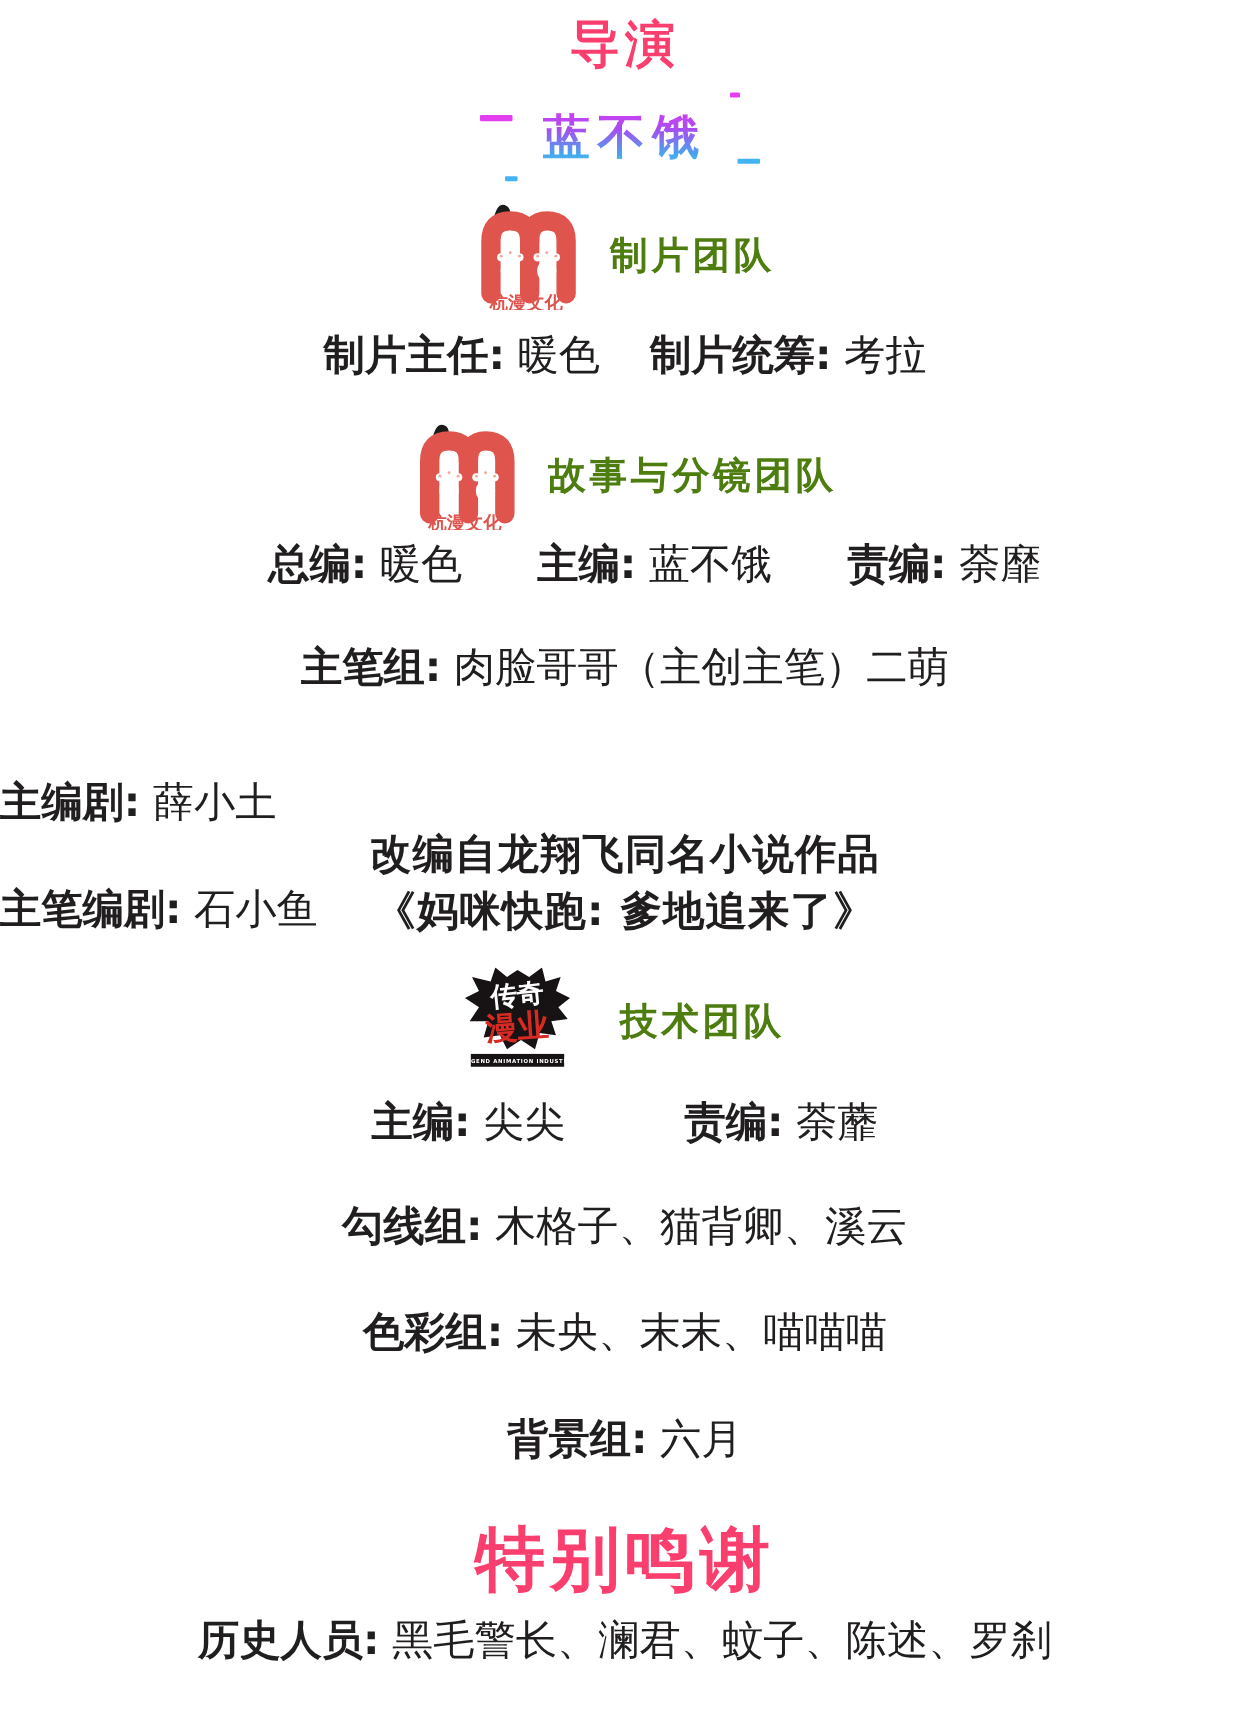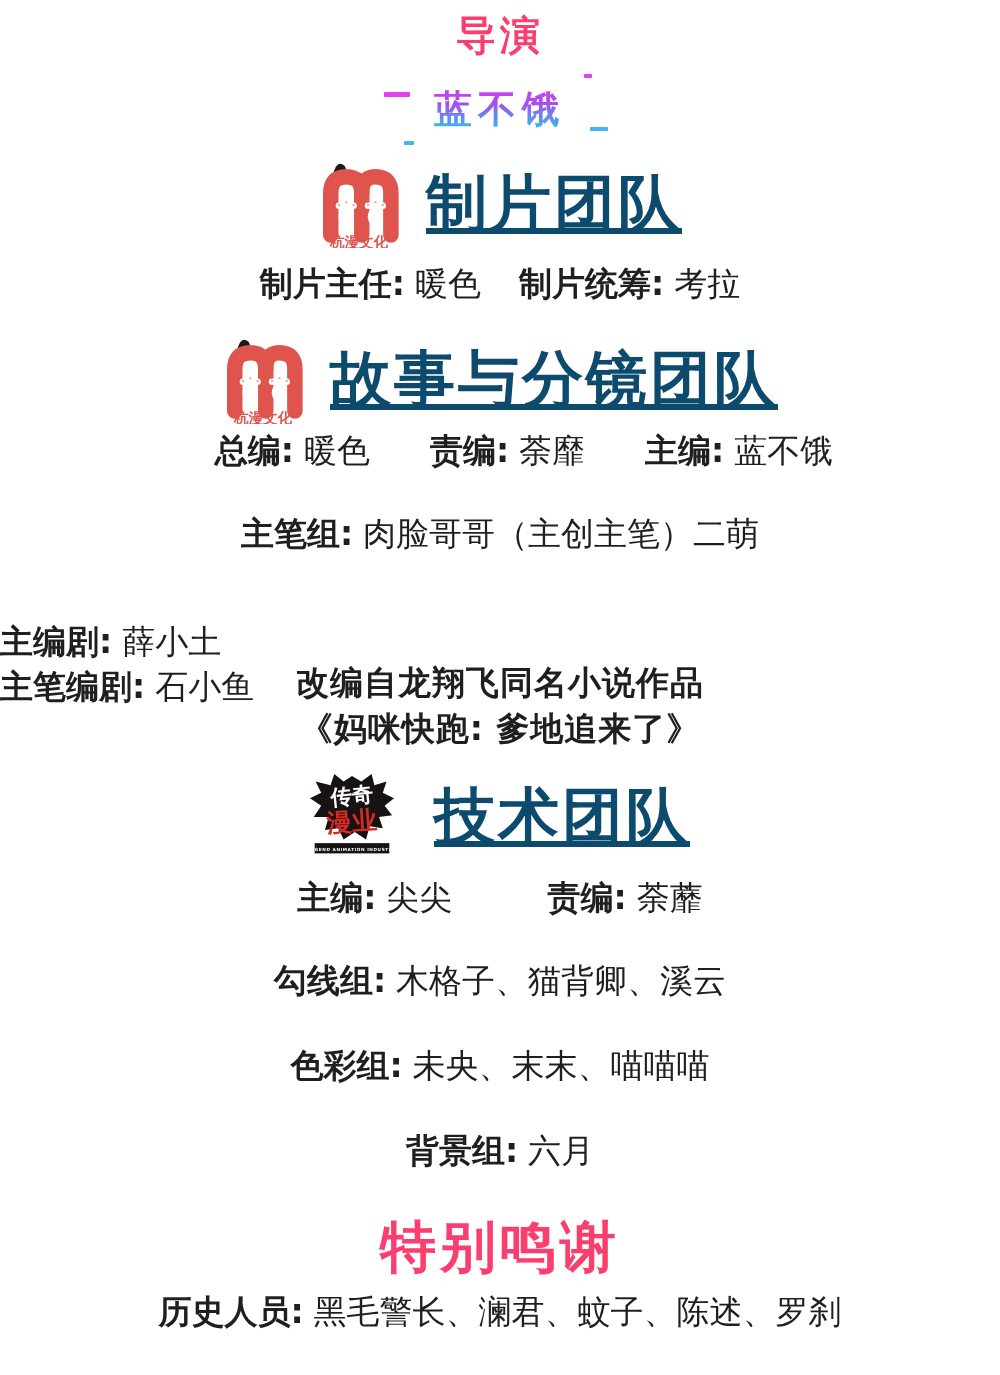--- a/index.html
+++ b/index.html
@@ -9,21 +9,21 @@
     font-family: "DejaVu Sans", "Liberation Sans", sans-serif;
     color: #211e1f;
   }
   .abs { position: absolute; left: 0; width: 1000px; text-align: center; }
 
   
   .pink-heading {
     color: #fa3e6e; font-weight: 900; font-size: 40px; letter-spacing: 4px;
   }
   .team-heading {
-    color: #0c4a6e; font-weight: 900; font-size: 61px; letter-spacing: 3px; text-decoration: underline;
+    color: #4d7c0f; font-weight: 900; font-size: 30px; letter-spacing: 3px;
   }
 
   
   .glitch-wrap { display: inline-block; position: relative; }
   .glitch {
     position: relative; display: inline-block;
     font-size: 38px; font-weight: 900; letter-spacing: 6px;
     background: linear-gradient(180deg, #dd3cee 0%, #a74df2 38%, #45a8ec 78%, #5ec6f2 100%);
     -webkit-background-clip: text; background-clip: text; color: transparent;
   }
@@ -43,21 +43,21 @@
   .a4 { width: 10px; height: 4px; background: #43b4f2; left: -30px; bottom: -10px; }
 
   
   .team-header { display: flex; justify-content: center; align-items: center; gap: 26px; }
 
   
   .credit-row { display: flex; justify-content: center; align-items: baseline; }
   .credit { white-space: nowrap; font-size: 33px; }
   .role { font-weight: 800; }
   .name { font-weight: 500; margin-left: 10px; }
-  .gap-sm  { column-gap: 38px; }
+  .gap-sm  { column-gap: 38px; gap: 40px; }
   .gap-md  { column-gap: 60px; }
   .gap-lg  { column-gap: 95px; }
 
   .adapt { font-size: 33px; font-weight: 600; letter-spacing: 1px; }
 
   svg text { font-family: "DejaVu Sans", "Liberation Sans", sans-serif; }
 </style>
 </head>
 <body>
 
@@ -136,24 +136,24 @@
     <text x="45" y="95" font-size="16" font-weight="bold" fill="#e0544e" text-anchor="middle">杭漫文化</text>
   </svg>
   <span class="team-heading">故事与分镜团队</span>
 </div>
 
 <div class="abs credit-row gap-md" style="top: 429px; margin-left: 24px;">
   <span class="credit">
     <span class="role">总编:</span><span class="name">暖色</span>
   </span>
   <span class="credit">
+    <span class="role">主编:</span><span class="name">蓝不饿</span>
+  </span>
+  <span class="credit">
     <span class="role">责编:</span><span class="name">荼靡</span>
-  </span>
-  <span class="credit">
-    <span class="role">主编:</span><span class="name">蓝不饿</span>
   </span>
 </div>
 
 <div class="abs credit-row" style="top: 512px;">
   <span class="credit">
     <span class="role">主笔组:</span><span class="name">肉脸哥哥（主创主笔）二萌</span>
   </span>
 </div>
 
 <div class="abs credit-row gap-sm" style="top: 620px; flex-direction: column;">

